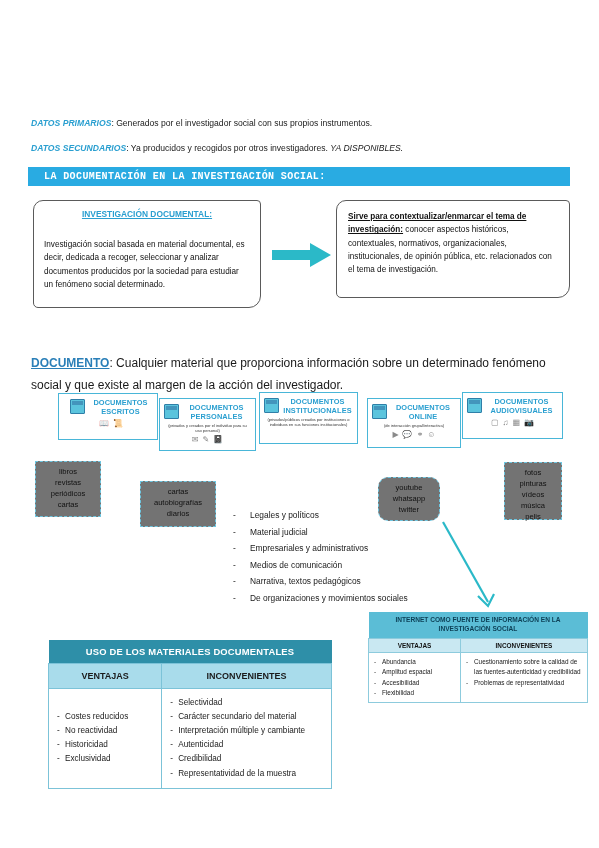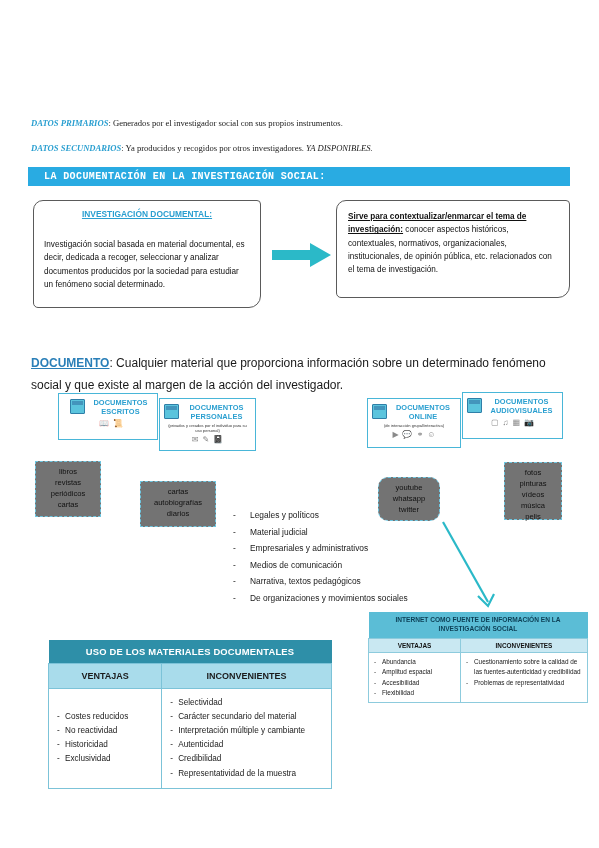--- a/index.html
+++ b/index.html
@@ -15,21 +15,21 @@
 
   
   .title{
     position:absolute;left:0;top:70px;width:599px;
     text-align:center;
     font-size:23px;font-weight:400;letter-spacing:.2px;
     color:#2a9fd0;
   }
 
   
-  .intro{position:absolute;left:31px;font-size:8.6px;line-height:1.3;font-family:Liberation Serif, serif;}
+  .intro{position:absolute;left:31px;font-size:8.6px;line-height:1.3;}
   .intro .lead{color:#2a9fd0;font-style:italic;font-weight:bold;}
   .intro .ital{font-style:italic;margin-top:6px;}
   #intro1{top:118px;}
   #intro2{top:143px;}
 
   
   .banner{
     position:absolute;left:28px;top:167px;width:542px;height:19px;
     background:#29abe2;
     color:#ffffff;font-size:10px;font-weight:bold;letter-spacing:.4px;
@@ -203,20 +203,27 @@
       <div class="cat-name">DOCUMENTOS PERSONALES</div>
     </div>
     <div class="cat-sub">(privados y creados por el individuo para su uso personal)</div>
     <div class="cat-icons">
       <span>✉</span>
       <span>✎</span>
       <span>📓</span>
     </div>
   </div>
 
+  <div class="catbox" id="cat-institucionales">
+    <div class="cat-head">
+      <div class="folder-ico"></div>
+      <div class="cat-name">DOCUMENTOS INSTITUCIONALES</div>
+    </div>
+    <div class="cat-sub">(privados/públicos creados por instituciones o individuos en sus funciones institucionales)</div>
+  </div>
 
   <div class="catbox" id="cat-online">
     <div class="cat-head">
       <div class="folder-ico"></div>
       <div class="cat-name">DOCUMENTOS ONLINE</div>
     </div>
     <div class="cat-sub">(de interacción grupal/interactiva)</div>
     <div class="cat-icons">
       <span>▶</span>
       <span>💬</span>

